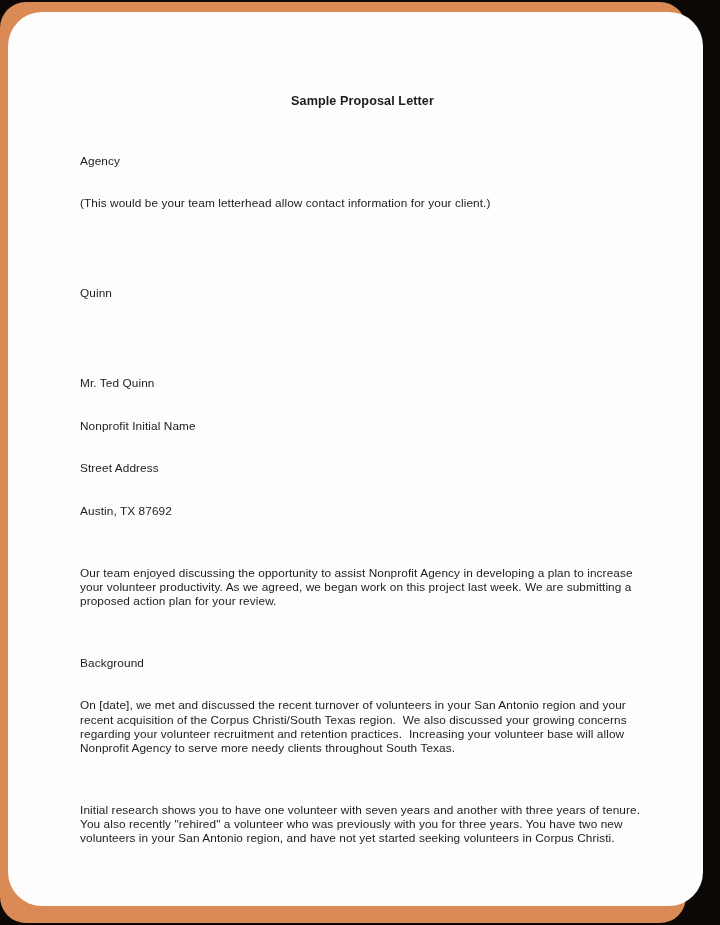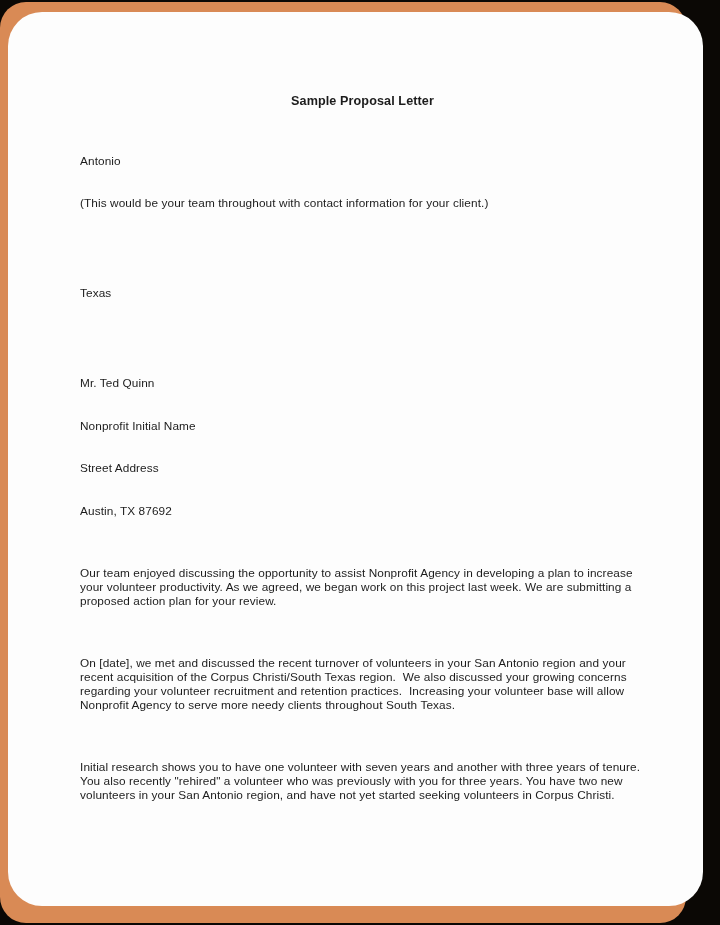--- a/index.html
+++ b/index.html
@@ -58,39 +58,40 @@
 </head>
 <body>
 
 <div class="frame">
   <div class="page">
     <div class="content">
 
       <h1 class="title">Sample Proposal Letter</h1>
 
       <div class="block">
-        <div class="line">Antonio</div>
-        <div class="line">(This would be your team throughout with contact information for your client.)</div>
+        <div class="line">Agency</div>
+        <div class="line">(This would be your team letterhead allow contact information for your client.)</div>
       </div>
 
       <div class="block">
-        <div class="line">Texas</div>
+        <div class="line">Quinn</div>
       </div>
 
       <div class="block">
         <div class="line">Mr. Ted Quinn</div>
         <div class="line">Nonprofit Initial Name</div>
         <div class="line">Street Address</div>
         <div class="line">Austin, TX 87692</div>
       </div>
 
 
       <p class="block">Our team enjoyed discussing the opportunity to assist Nonprofit Agency in developing a plan to increase your volunteer productivity. As we agreed, we began work on this project last week. We are submitting a proposed action plan for your review.</p>
 
       <div class="block">
+        <div class="line">Background</div>
         <div>On [date], we met and discussed the recent turnover of volunteers in your San Antonio region and your recent acquisition of the Corpus Christi/South Texas region.  We also discussed your growing concerns regarding your volunteer recruitment and retention practices.  Increasing your volunteer base will allow Nonprofit Agency to serve more needy clients throughout South Texas.</div>
       </div>
 
       <p class="block">Initial research shows you to have one volunteer with seven years and another with three years of tenure. You also recently "rehired" a volunteer who was previously with you for three years. You have two new volunteers in your San Antonio region, and have not yet started seeking volunteers in Corpus Christi.</p>
 
     </div>
   </div>
 </div>
 
 </body></html>

